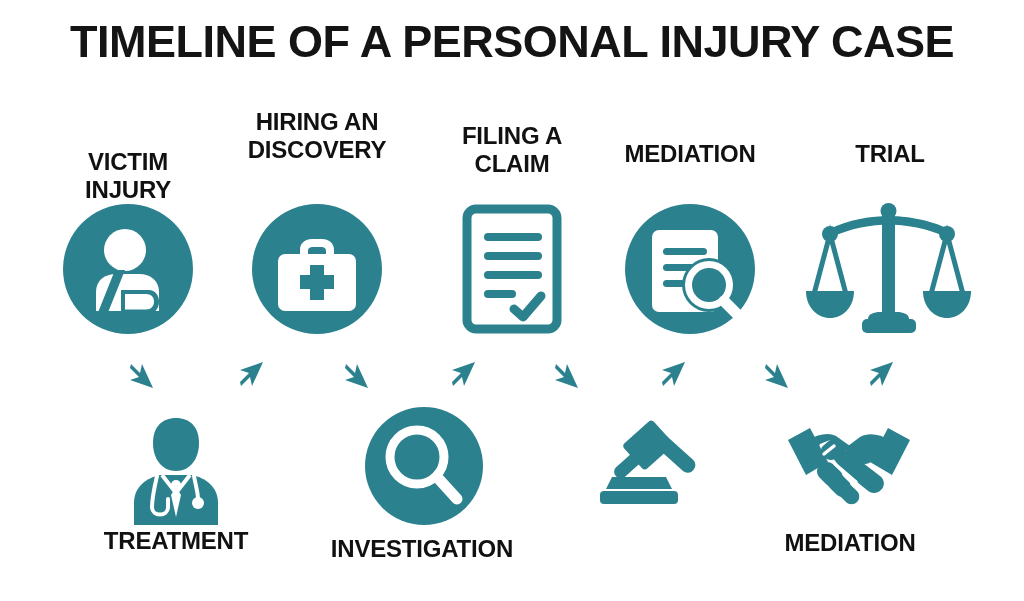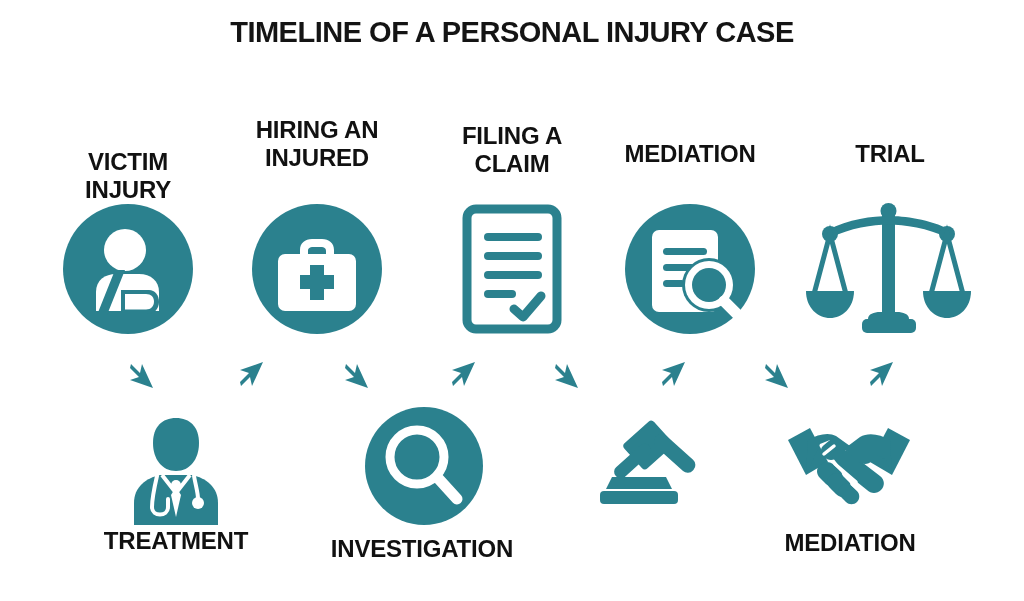--- a/index.html
+++ b/index.html
@@ -21,21 +21,21 @@
     height: 601px;
   }
 
   
   .title {
     position: absolute;
     top: 16px;
     left: 0;
     width: 1024px;
     text-align: center;
-    font-size: 29px;
+    font-size: 45px;
     font-weight: bold;
     letter-spacing: -0.5px;
     color: #141414;
     font-family: "Liberation Sans", sans-serif;
     white-space: nowrap;
   }
 
   
   .step-label {
     position: absolute;
@@ -71,23 +71,23 @@
 
 <div id="canvas">
 
   <div class="title">TIMELINE OF A PERSONAL INJURY CASE</div>
 
   <div class="step-label label-top" style="left:33px; top:120px; width:190px;margin-top:28px;">
     <div>VICTIM</div>
     <div>INJURY</div>
   </div>
 
-  <div class="step-label label-top" style="left:222px; top:116px; width:190px;">
+  <div class="step-label label-top" style="left:222px; top:108px; width:190px;">
     <div>HIRING AN</div>
-    <div>INJURED</div>
+    <div>DISCOVERY</div>
   </div>
 
   <div class="step-label label-top" style="left:419px; top:122px; width:186px;">
     <div>FILING A</div>
     <div>CLAIM</div>
   </div>
 
   <div class="step-label label-top" style="left:595px; top:140px; width:190px;">
     <div>MEDIATION</div>
   </div>

